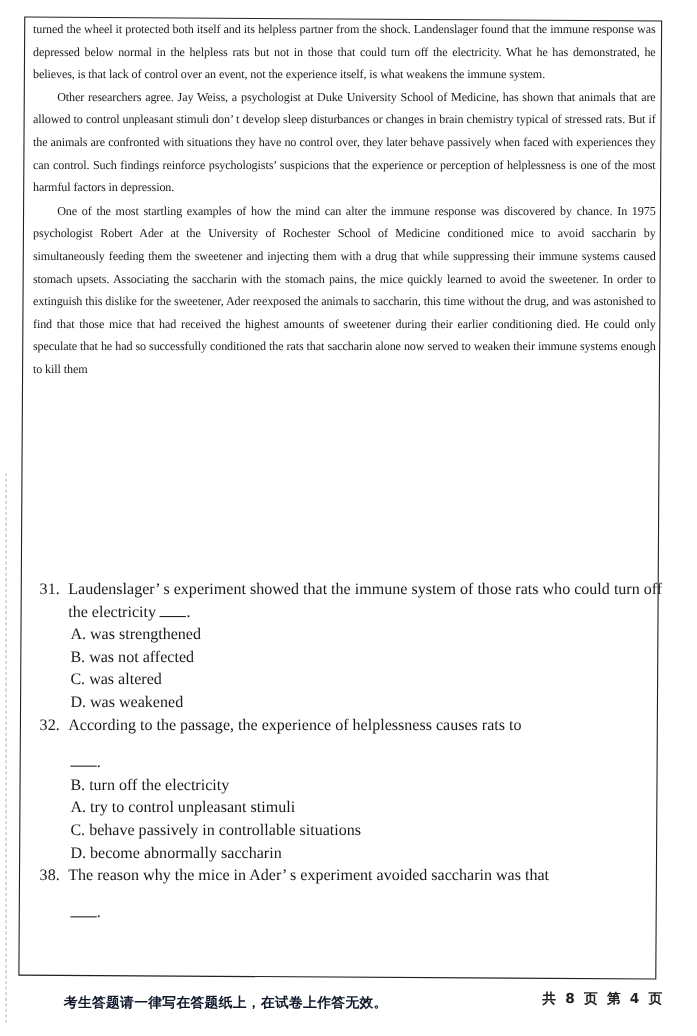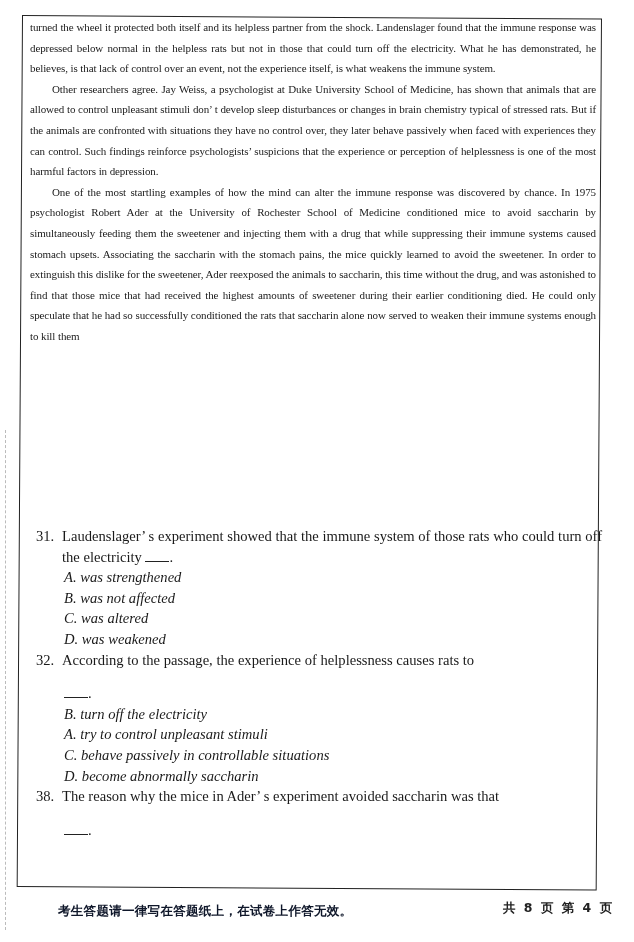--- a/index.html
+++ b/index.html
@@ -80,21 +80,20 @@
     }
     .blank {
       display: inline-block;
       width: 24px;
       border-bottom: 1.3px solid #222;
       height: 12px;
       vertical-align: baseline;
     }
     .options {
       padding-left: 28px;
-      font-style: italic;
     }
     .option {
       display: block;
     }
     .spacer-line {
       height: 13px;
     }
     .footer-note {
       position: absolute;
       left: 58px;
@@ -107,21 +106,20 @@
     }
     .page-indicator {
       position: absolute;
       left: 493px;
       top: 900px;
       font-family: "DejaVu Sans", sans-serif;
       font-size: 12.5px;
       font-weight: bold;
       color: #222;
       word-spacing: 4px;
-      margin-left: 10px;
     }
   </style>
 </head>
 <body>
 
 <div class="margin-line"></div>
 
 <div class="passage-box"></div>
 
 <div class="passage">

